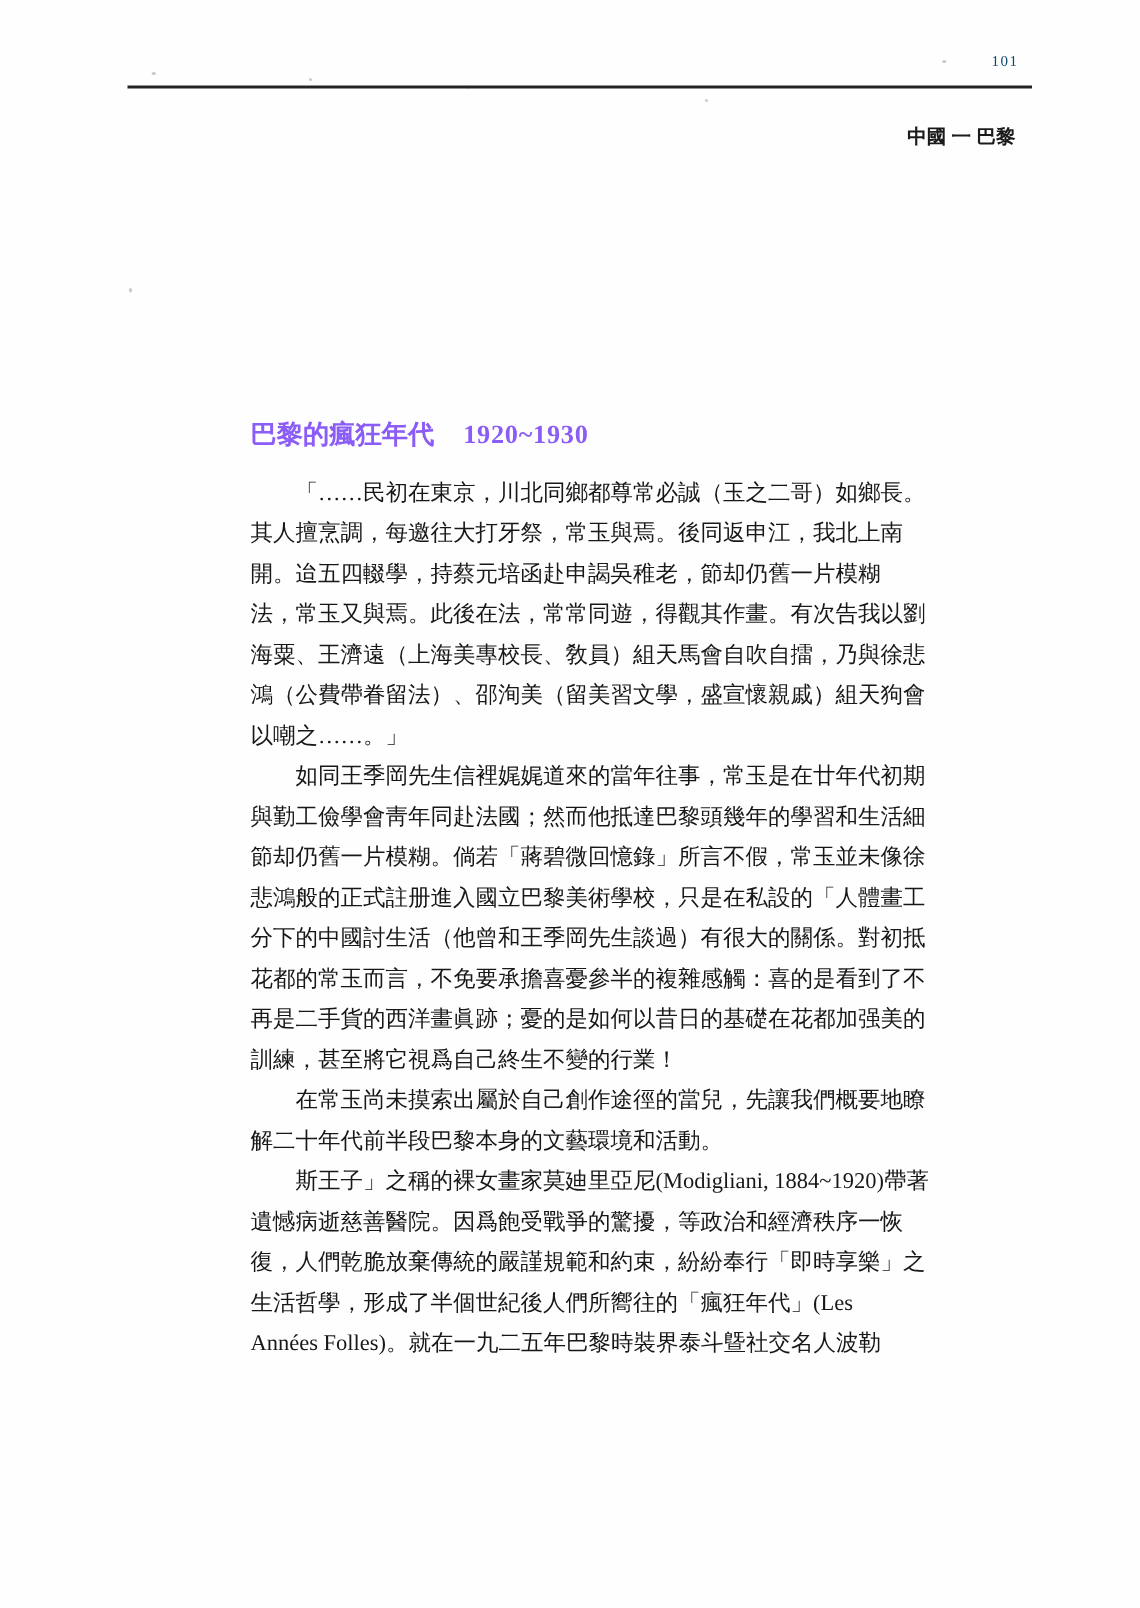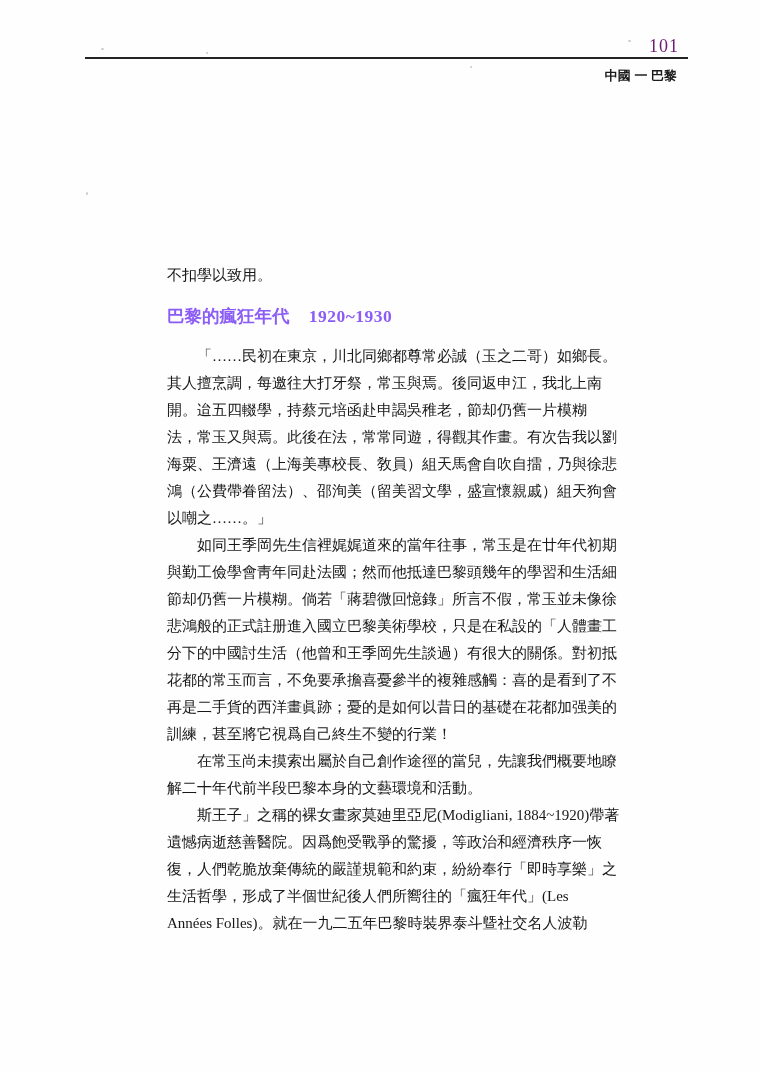--- a/index.html
+++ b/index.html
@@ -13,35 +13,35 @@
     height: 1072px;
     background: #fefefe;
     font-family: "Liberation Serif", "DejaVu Serif", serif;
     color: #171717;
     overflow: hidden;
   }
   .page-number {
     position: absolute;
     top: 36px;
     right: 81px;
-    font-size: 18px;
+    font-size: 10px;
     letter-spacing: 1px;
-    color: #701a75;
+    color: #0c4a6e;
   }
   .header-rule {
     position: absolute;
     top: 57px;
     left: 85px;
     width: 603px;
     height: 0;
     border-top: 2px solid #242424;
   }
   .running-head {
     position: absolute;
-    top: 67px;
+    top: 82px;
     right: 83px;
     font-size: 13px;
     font-weight: bold;
     color: #1b1b1b;
     font-family: "Liberation Sans", "DejaVu Sans", sans-serif;
   }
   .body-text {
     position: absolute;
     left: 167px;
     top: 262px;
@@ -91,21 +91,20 @@
   <div class="speck" style="left:86px; top:192px; width:2px; height:3px;"></div>
 
   <div class="page-number">101</div>
 
   <div class="header-rule"></div>
 
   <div class="running-head">中國 一 巴黎</div>
 
   <div class="body-text">
 
-    <div class="continuation">不扣學以致用。</div>
 
     <div class="heading">
       <span>巴黎的瘋狂年代</span><span class="years">1920~1930</span>
     </div>
 
     <div class="para">
         <div class="text-line">「……民初在東京，川北同鄉都尊常必誠（玉之二哥）如鄉長。</div>
         <div class="text-line">其人擅烹調，每邀往大打牙祭，常玉與焉。後同返申江，我北上南</div>
         <div class="text-line">開。迨五四輟學，持蔡元培函赴申謁吳稚老，節却仍舊一片模糊</div>
         <div class="text-line">法，常玉又與焉。此後在法，常常同遊，得觀其作畫。有次告我以劉</div>

